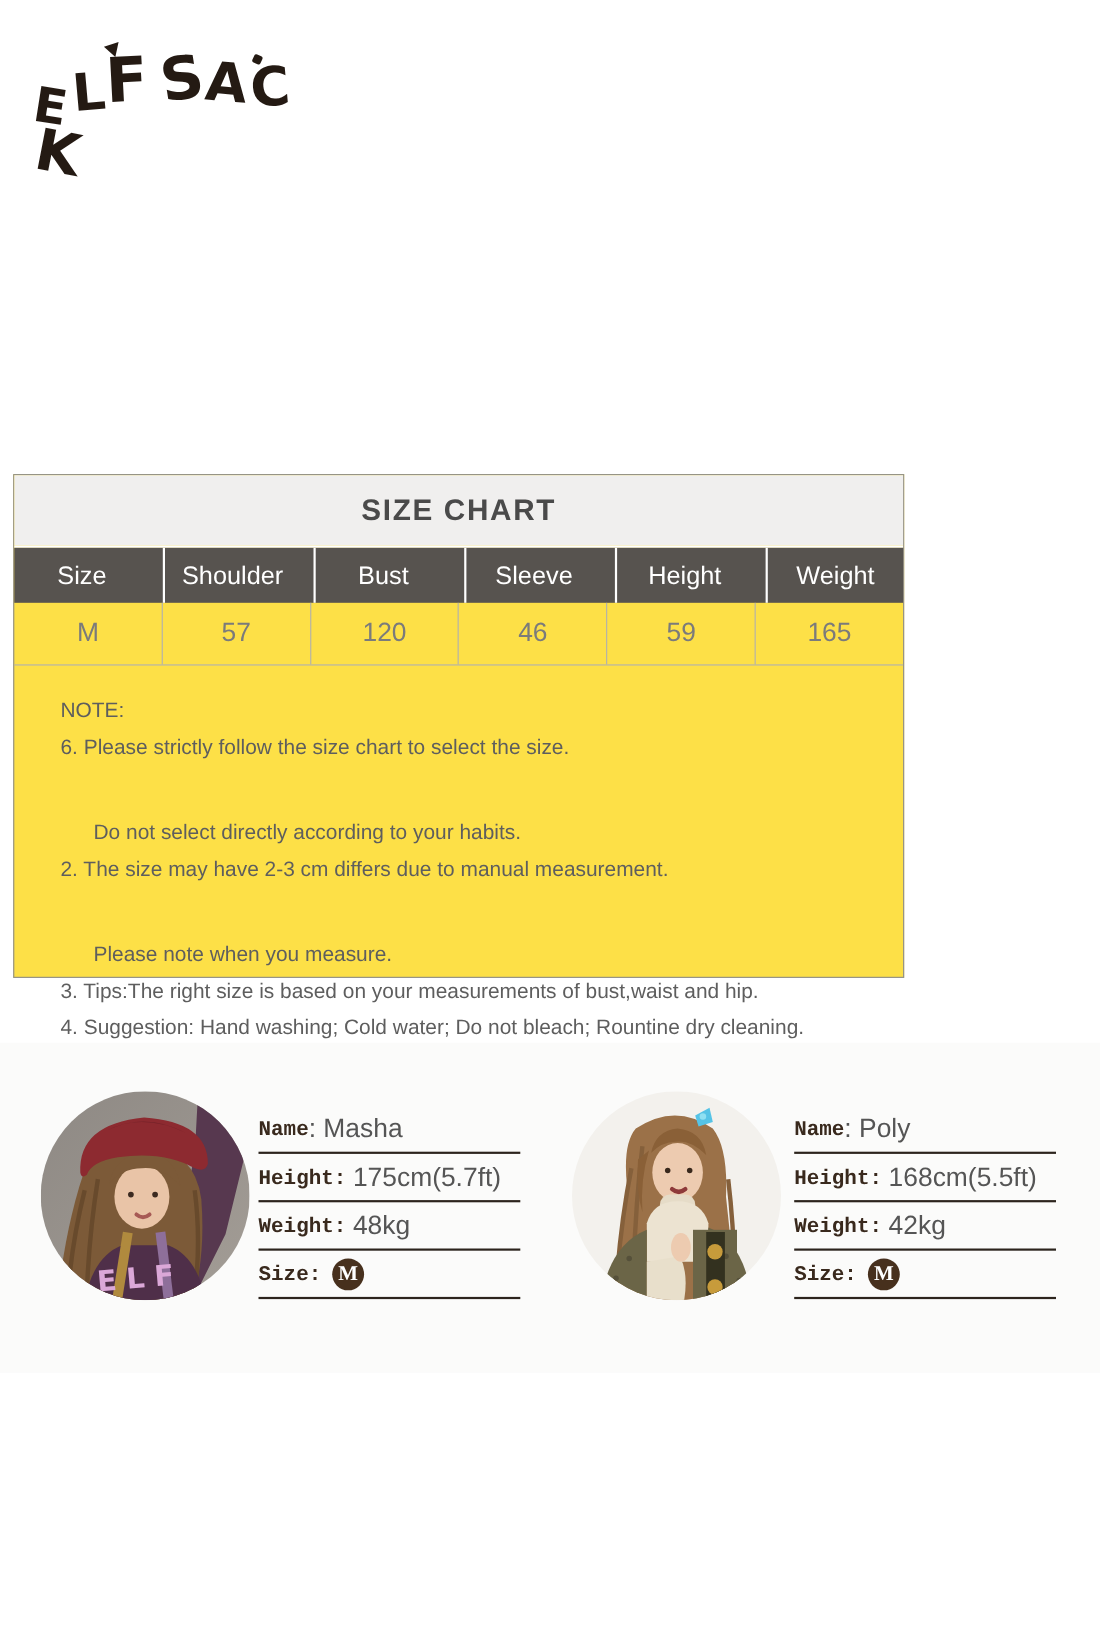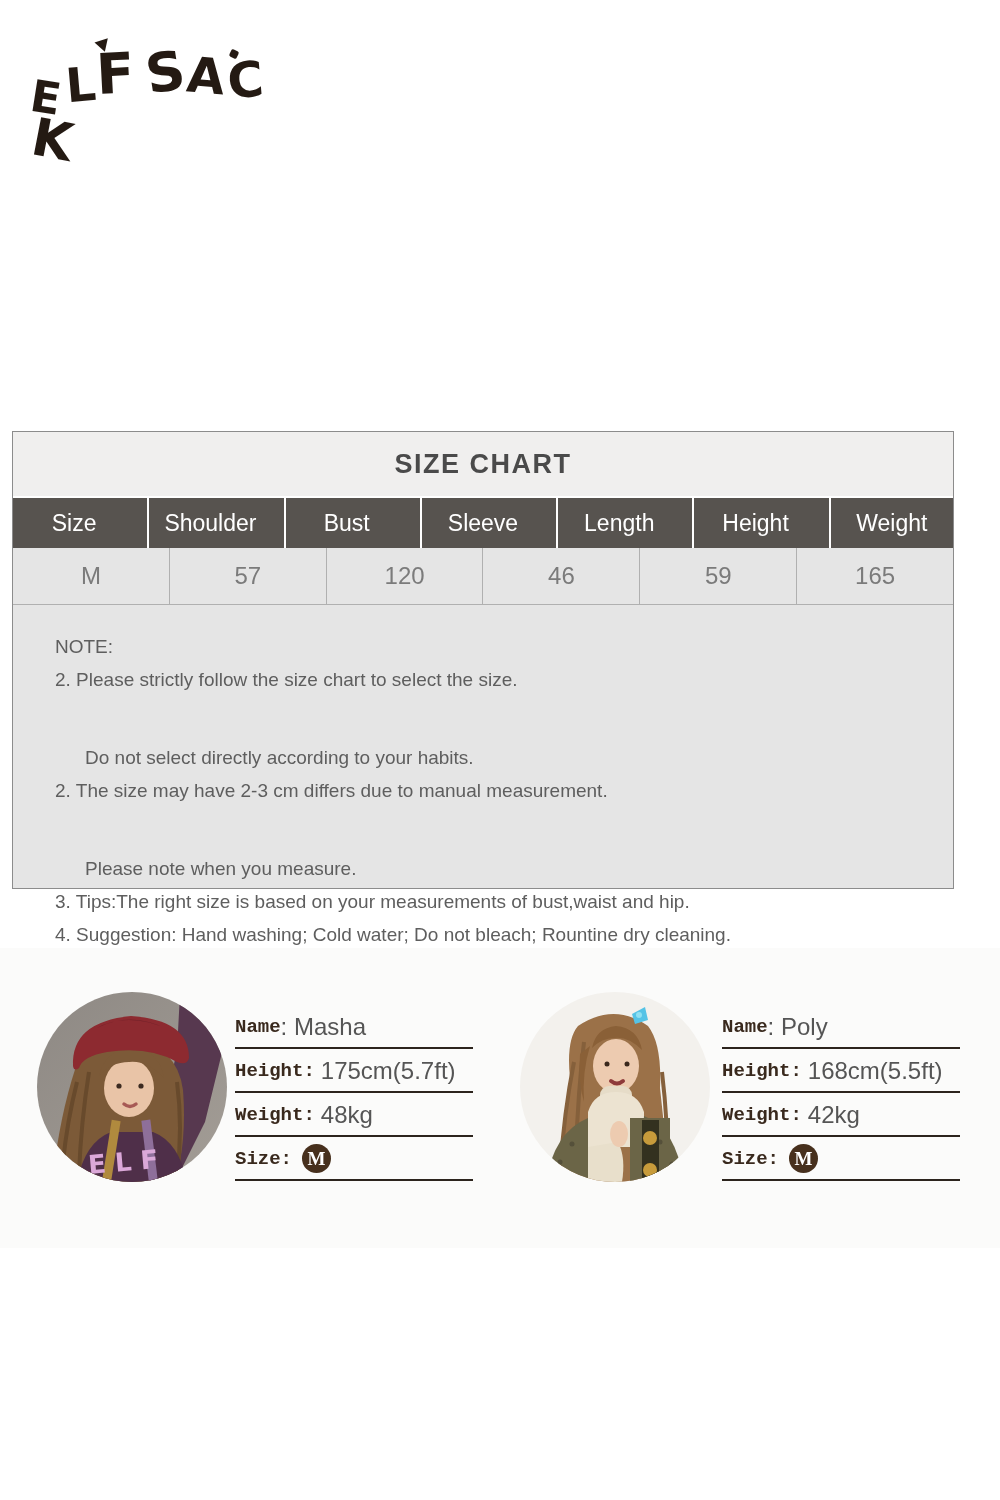--- a/index.html
+++ b/index.html
@@ -16,22 +16,22 @@
   .l-a{font-size:49px;transform:rotate(5deg) translateY(2px);margin-left:2px;}
   .l-c{font-size:49px;transform:rotate(-5deg) translateY(6px);margin-left:2px;}
   .l-k{font-size:52px;transform:rotate(11deg) translateY(14px);margin-left:1px;}
   .logo-mark{position:absolute;left:62px;top:-4px;width:0;height:0;
              border-left:7px solid transparent;border-right:7px solid transparent;
              border-top:12px solid #241a13;transform:rotate(-18deg);}
   .logo-dot{position:absolute;left:196px;top:6px;width:8px;height:8px;background:#241a13;
             border-radius:2px;transform:rotate(25deg);}
 
   
-  .chart-box{position:absolute;left:12px;top:431px;width:942px;height:458px;
-             border:1px solid #8c8c8c;background:#e5e5e5;box-sizing:border-box;}
+  .chart-box{position:absolute;left:12px;top:431px;width:810px;height:458px;
+             border:1px solid #8c8c8c;background:#fde047;box-sizing:border-box;}
   .chart-title{height:64px;line-height:64px;background:#f0efee;text-align:center;
                font-size:27px;font-weight:bold;color:#4a4a4a;letter-spacing:1.5px;}
   .gap{height:2px;background:#ffffff;}
   .tbl-head{display:flex;height:50px;background:#57534f;gap:12px;}
   .tbl-head .cell{flex:1;line-height:50px;text-align:center;color:#ffffff;font-size:23px;
                   border-left:2px solid #ffffff;}
   .tbl-head .cell:first-child{border-left:none;}
   .tbl-row{display:flex;height:56px;border-bottom:1px solid #b0b0b0;}
   .tbl-row .cell{flex:1;line-height:56px;text-align:center;color:#7b7b7b;font-size:24px;
                  border-left:1px solid #b0b0b0;}
@@ -67,35 +67,34 @@
   </div>
 
   <div class="chart-box">
     <div class="chart-title">SIZE CHART</div>
     <div class="gap"></div>
     <div class="tbl-head">
       <div class="cell">Size</div>
       <div class="cell">Shoulder</div>
       <div class="cell">Bust</div>
       <div class="cell">Sleeve</div>
-      <div class="cell">Length</div>
       <div class="cell">Height</div>
       <div class="cell">Weight</div>
     </div>
     <div class="tbl-row">
       <div class="cell">M</div>
       <div class="cell">57</div>
       <div class="cell">120</div>
       <div class="cell">46</div>
       <div class="cell">59</div>
       <div class="cell">165</div>
     </div>
     <div class="note">
       <div>NOTE:</div>
-      <div>2. Please strictly follow the size chart to select the size.</div>
+      <div>6. Please strictly follow the size chart to select the size.</div>
       <div class="indent">Do not select directly according to your habits.</div>
       <div>2. The size may have 2-3 cm differs due to manual measurement.</div>
       <div class="indent">Please note when you measure.</div>
       <div>3. Tips:The right size is based on your measurements of bust,waist and hip.</div>
       <div>4. Suggestion: Hand washing; Cold water; Do not bleach; Rountine dry cleaning.</div>
     </div>
   </div>
 
   <div class="models-band"></div>
 

